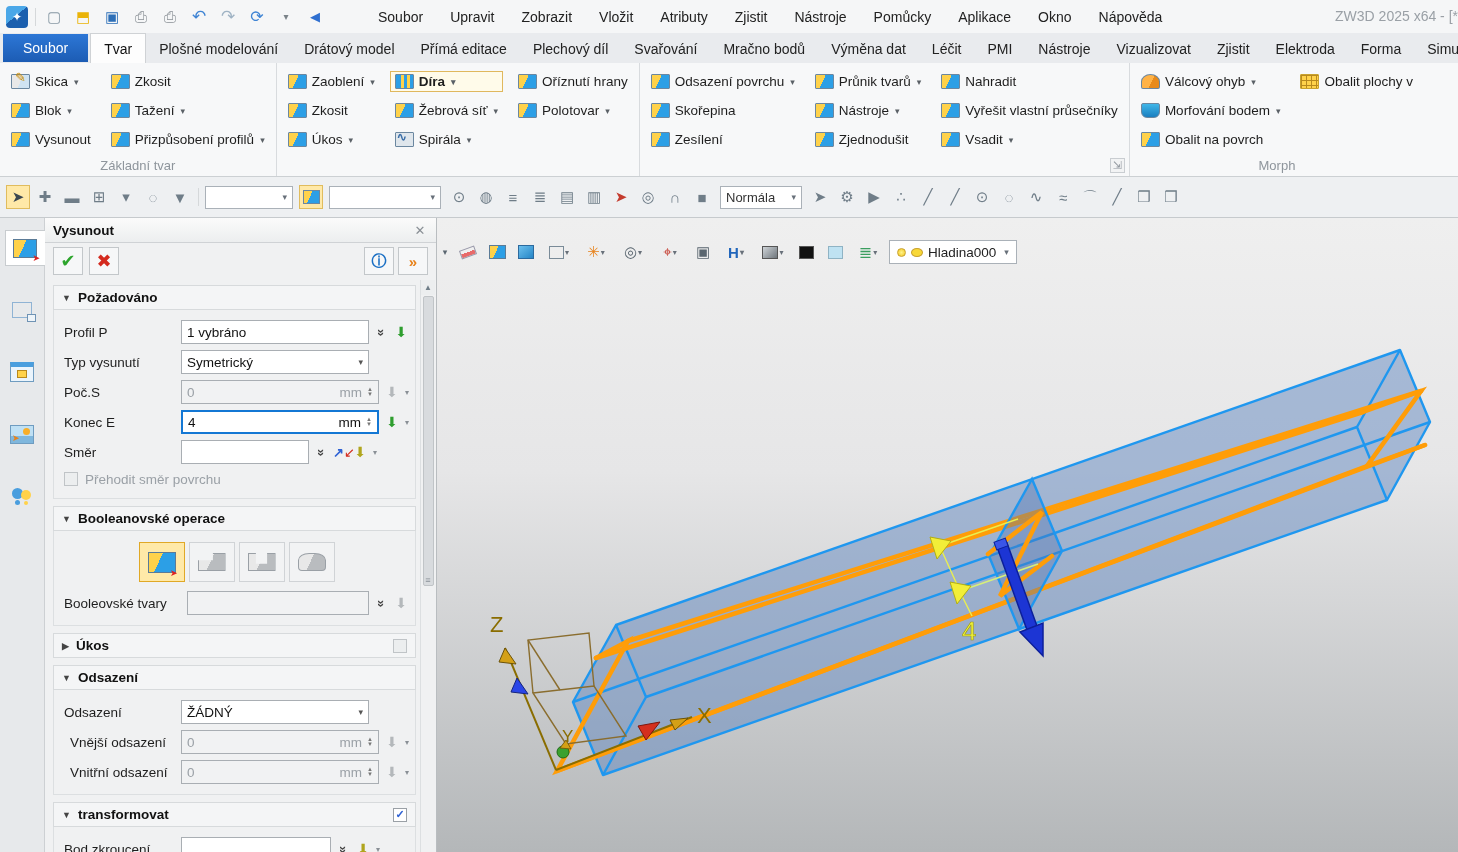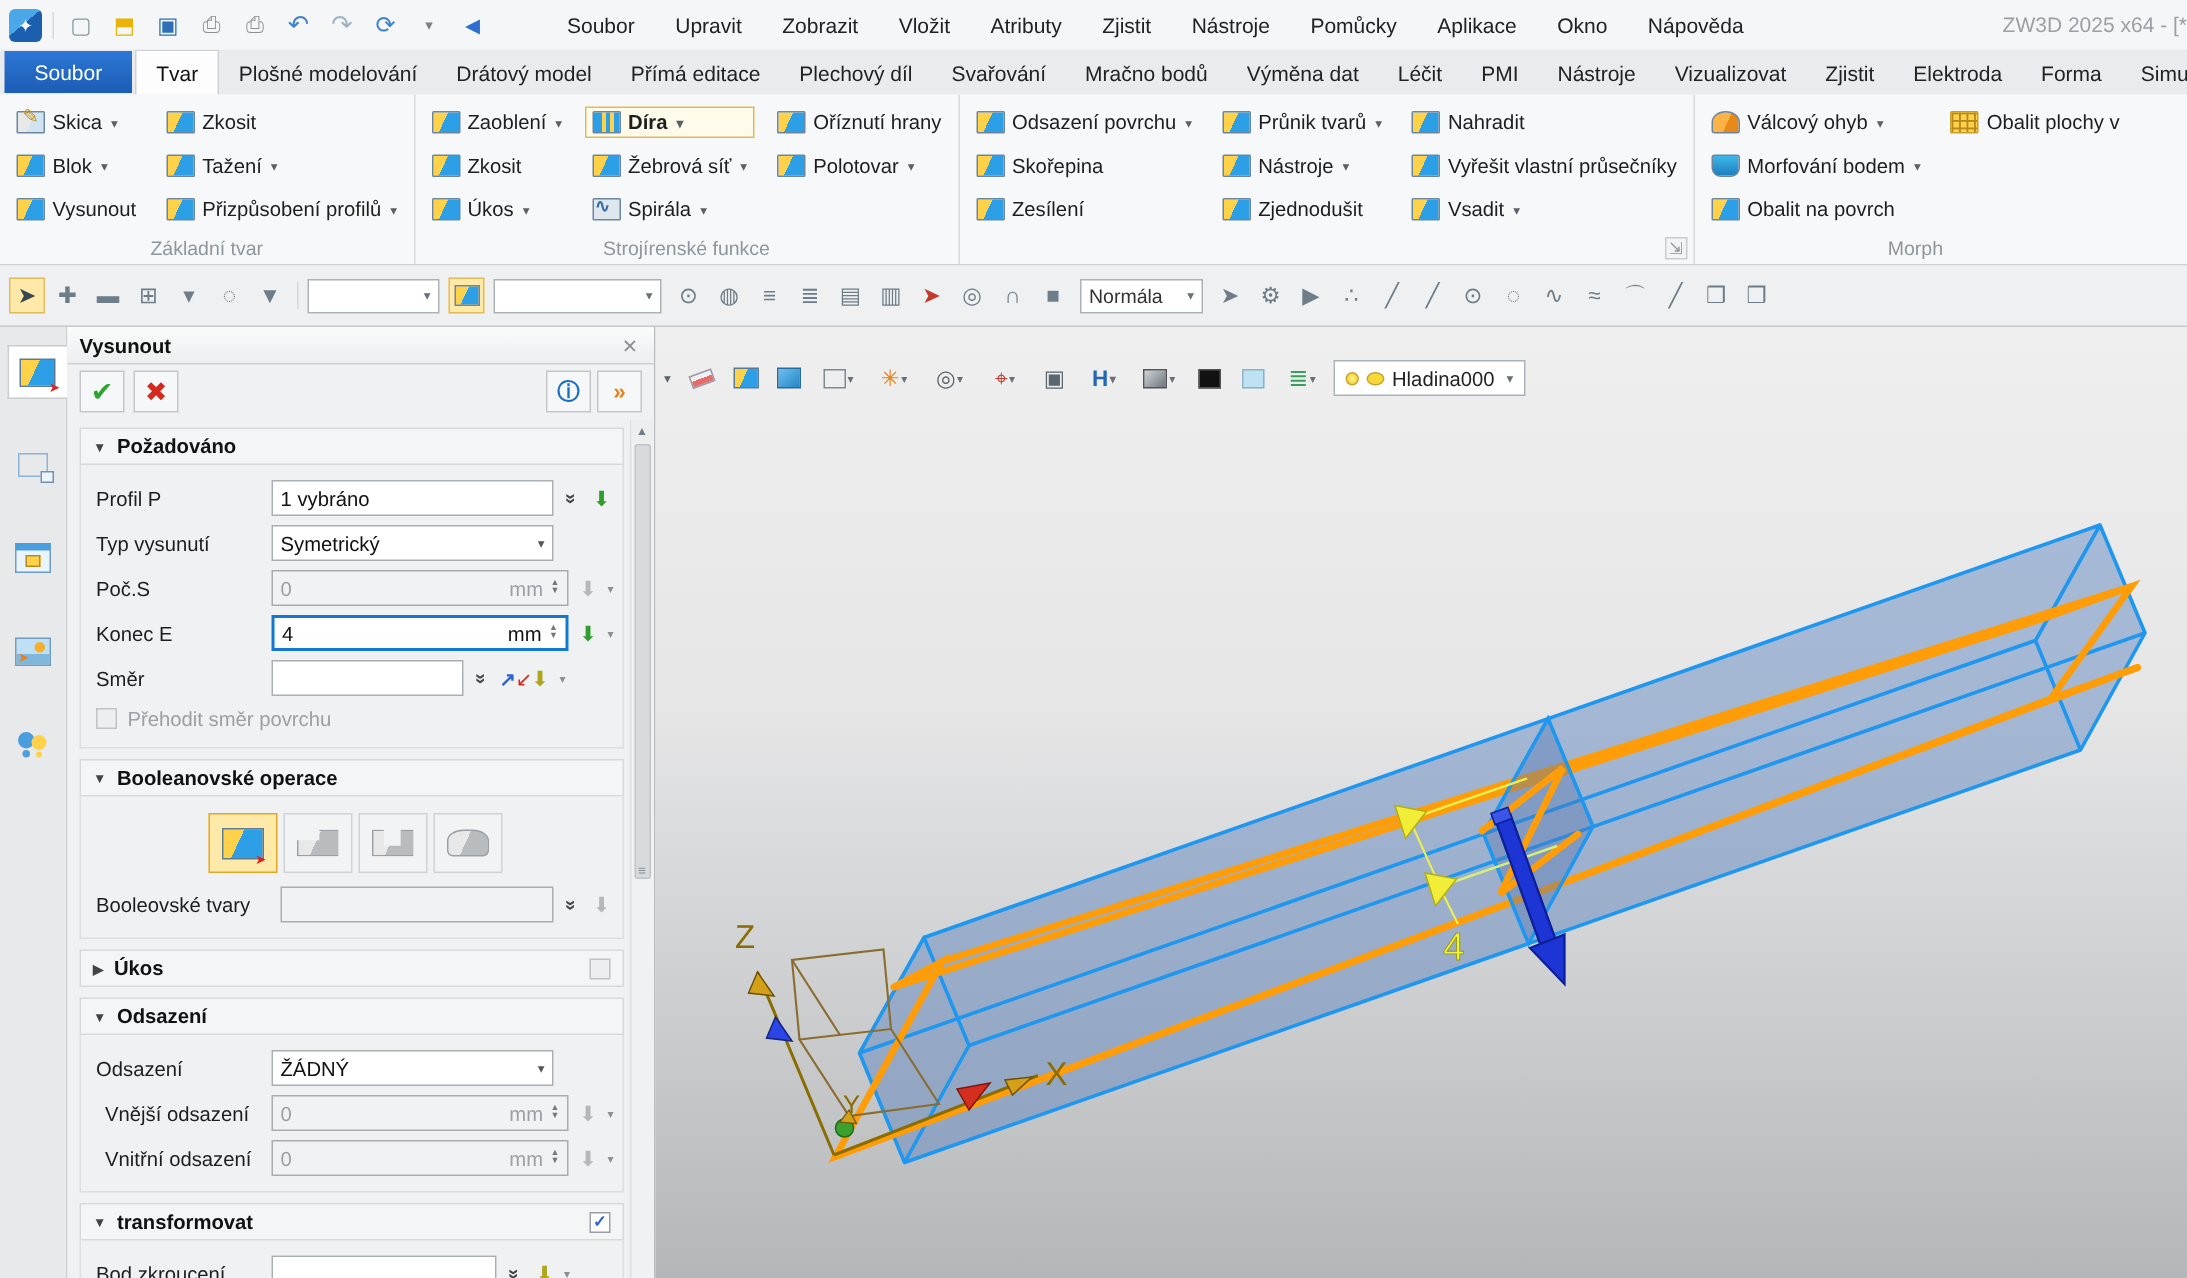--- a/index.html
+++ b/index.html
@@ -291,23 +291,20 @@
           <span>Oříznutí hrany</span>
 
         </div>
 
         <div class="rbtn">
           <span class="ic ic-stock"></span>
           <span>Polotovar</span>
           <span class="dd">▾</span>
         </div>
       </div>
-    <div class="rglabel">
-        <span>Strojírenské funkce</span>
-      </div>
   </div>
   <div class="rgroup">
     <div class="rgrid">
 
         <div class="rbtn">
           <span class="ic ic-offset-face"></span>
           <span>Odsazení povrchu</span>
           <span class="dd">▾</span>
         </div>
 

